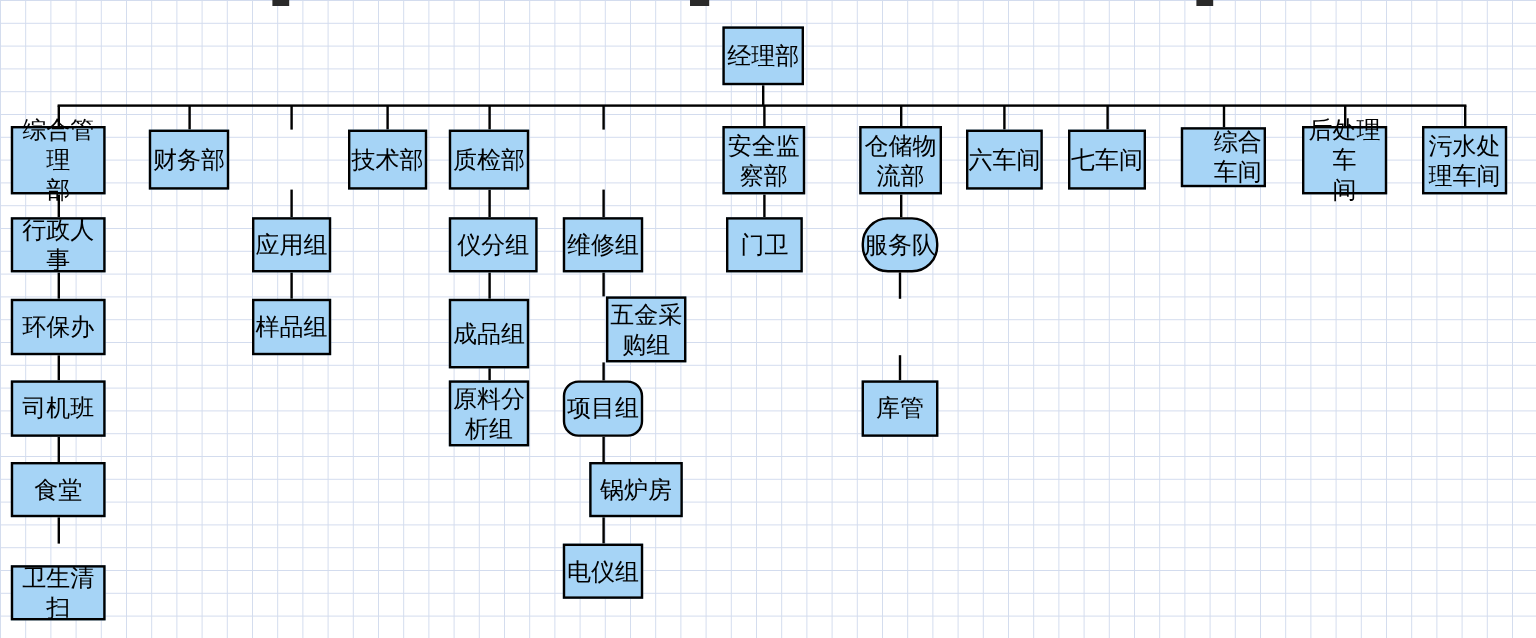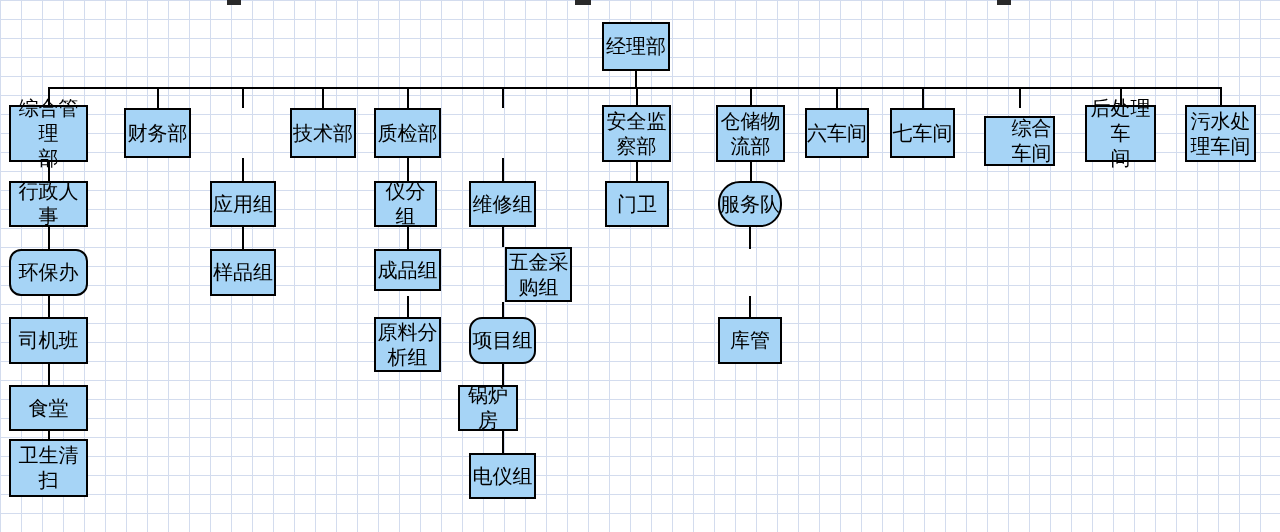--- a/index.html
+++ b/index.html
@@ -58,41 +58,41 @@
 部</div>
     <div class="node" style="left: 124px; top: 108px; width: 67px; height: 50px;">财务部</div>
     <div class="node" style="left: 290px; top: 108px; width: 66px; height: 50px;">技术部</div>
     <div class="node" style="left: 374px; top: 108px; width: 67px; height: 50px;">质检部</div>
     <div class="node" style="left: 602px; top: 105px; width: 69px; height: 57px;">安全监
 察部</div>
     <div class="node" style="left: 716px; top: 105px; width: 69px; height: 57px;">仓储物
 流部</div>
     <div class="node" style="left: 805px; top: 108px; width: 64px; height: 50px;">六车间</div>
     <div class="node" style="left: 890px; top: 108px; width: 65px; height: 50px;">七车间</div>
-    <div class="node" style="left: 984px; top: 116px; width: 71px; height: 50px; padding-left: 24px;">综合车间</div>
+    <div class="node" style="left: 984px; top: 106px; width: 71px; height: 50px; padding-left: 24px;">综合车间</div>
     <div class="node" style="left: 1085px; top: 105px; width: 71px; height: 57px;">后处理车
 间</div>
     <div class="node" style="left: 1185px; top: 105px; width: 71px; height: 57px;">污水处
 理车间</div>
     <div class="node" style="left: 9px; top: 181px; width: 79px; height: 46px;">行政人事</div>
-    <div class="node" style="left: 9px; top: 249px; width: 79px; height: 47px; border-radius: 12px;">环保办</div>
+    <div class="node" style="left: 9px; top: 249px; width: 79px; height: 47px;">环保办</div>
     <div class="node" style="left: 9px; top: 317px; width: 79px; height: 47px;">司机班</div>
     <div class="node" style="left: 9px; top: 385px; width: 79px; height: 46px;">食堂</div>
-    <div class="node" style="left: 9px; top: 439px; width: 79px; height: 58px;">卫生清扫</div>
+    <div class="node" style="left: 9px; top: 471px; width: 79px; height: 46px;">卫生清扫</div>
     <div class="node" style="left: 210px; top: 181px; width: 66px; height: 46px;">应用组</div>
     <div class="node" style="left: 210px; top: 249px; width: 66px; height: 47px;">样品组</div>
-    <div class="node" style="left: 374px; top: 181px; width: 63px; height: 46px;">仪分组</div>
-    <div class="node" style="left: 374px; top: 249px; width: 67px; height: 42px;">成品组</div>
+    <div class="node" style="left: 374px; top: 181px; width: 74px; height: 46px;">仪分组</div>
+    <div class="node" style="left: 374px; top: 249px; width: 67px; height: 58px;">成品组</div>
     <div class="node" style="left: 374px; top: 317px; width: 67px; height: 55px;">原料分
 析组</div>
     <div class="node" style="left: 469px; top: 181px; width: 67px; height: 46px;">维修组</div>
     <div class="node" style="left: 469px; top: 247px; width: 67px; height: 55px; margin-left: 36px;">五金采
 购组</div>
     <div class="node" style="left: 469px; top: 317px; width: 67px; height: 47px; border-radius: 13px;">项目组</div>
-    <div class="node" style="left: 458px; top: 385px; width: 60px; height: 46px;">锅炉房</div>
+    <div class="node" style="left: 491px; top: 385px; width: 78px; height: 46px;">锅炉房</div>
     <div class="node" style="left: 469px; top: 453px; width: 67px; height: 46px;">电仪组</div>
     <div class="node" style="left: 605px; top: 181px; width: 64px; height: 46px;">门卫</div>
     <div class="node" style="left: 718px; top: 181px; width: 64px; height: 46px; border-radius: 22px;">服务队</div>
     <div class="node" style="left: 718px; top: 317px; width: 64px; height: 47px;">库管</div>
     <div class="line" style="left: 635px; top: 71px; width: 2px; height: 17px;"></div>
     <div class="line" style="left: 48px; top: 87px; width: 1174px; height: 2px;"></div>
     <div class="line" style="left: 48px; top: 88px; width: 2px; height: 17px;"></div>
     <div class="line" style="left: 157px; top: 88px; width: 2px; height: 20px;"></div>
     <div class="line" style="left: 242px; top: 88px; width: 2px; height: 20px;"></div>
     <div class="line" style="left: 322px; top: 88px; width: 2px; height: 20px;"></div>

